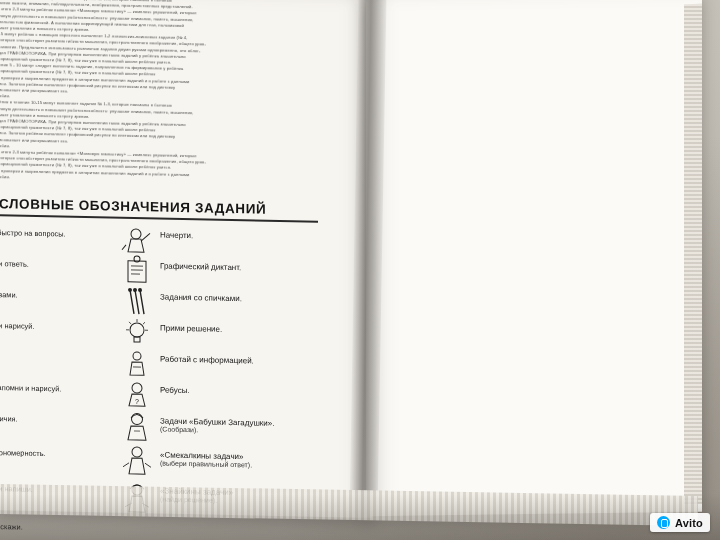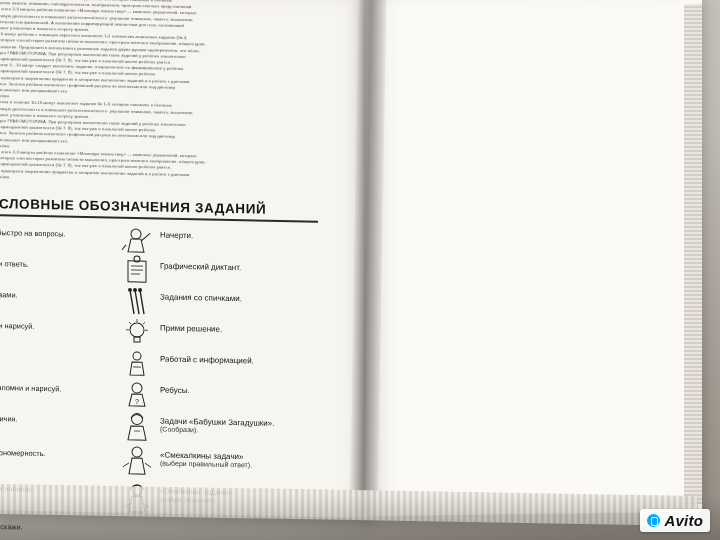--- a/index.html
+++ b/index.html
@@ -48,21 +48,21 @@
   .leg-right{position:absolute;left:172px;top:5px;width:165px;font-size:8px;color:#161616;}
   .leg-right .sub{font-size:7px;color:#333;display:block;}
 
   svg{display:block;overflow:visible;}
 
   
   .wm{position:absolute;right:10px;bottom:8px;display:flex;align-items:center;gap:5px;
      background:rgba(255,255,255,.93);border-radius:3px;padding:3px 7px;box-shadow:0 1px 3px rgba(0,0,0,.3);}
   .wm .dot{width:13px;height:13px;border-radius:50%;background:#0af;display:inline-block;position:relative;}
   .wm .dot:after{content:"";position:absolute;left:4px;top:3px;width:5px;height:7px;border:1.6px solid #fff;border-radius:2px;}
-  .wm span{font-size:15px;font-weight:bold;color:#111;letter-spacing:.2px;font-style:italic;}
+  .wm span{font-size:11px;font-weight:bold;color:#111;letter-spacing:.2px;}
 
   .shadow-b{position:absolute;left:0;bottom:0;width:720px;height:46px;
      background:linear-gradient(180deg,rgba(0,0,0,0) 0%,rgba(60,55,48,.35) 100%);pointer-events:none;}
 </style>
 </head>
 <body>
 
 <div id="page">
   <div class="surface"></div>
 

